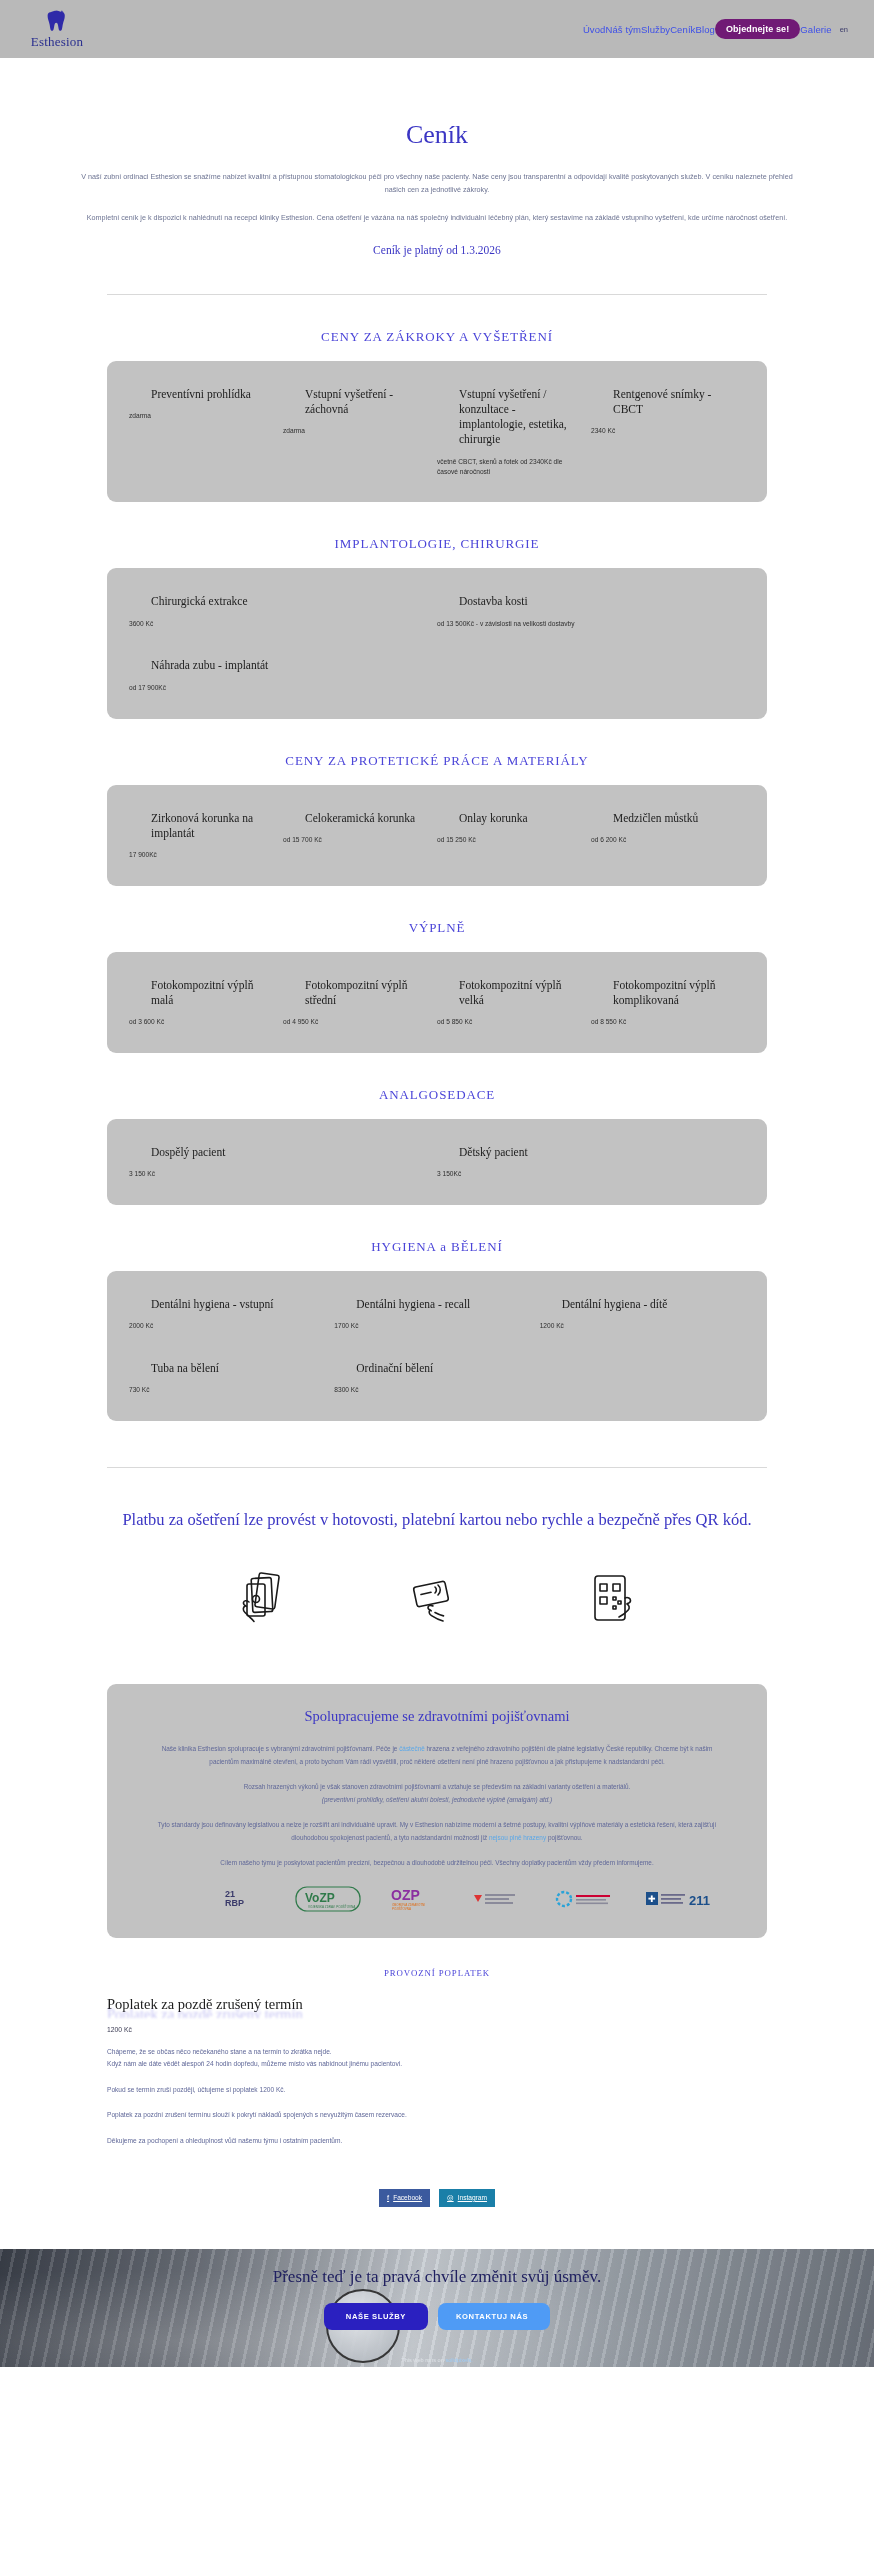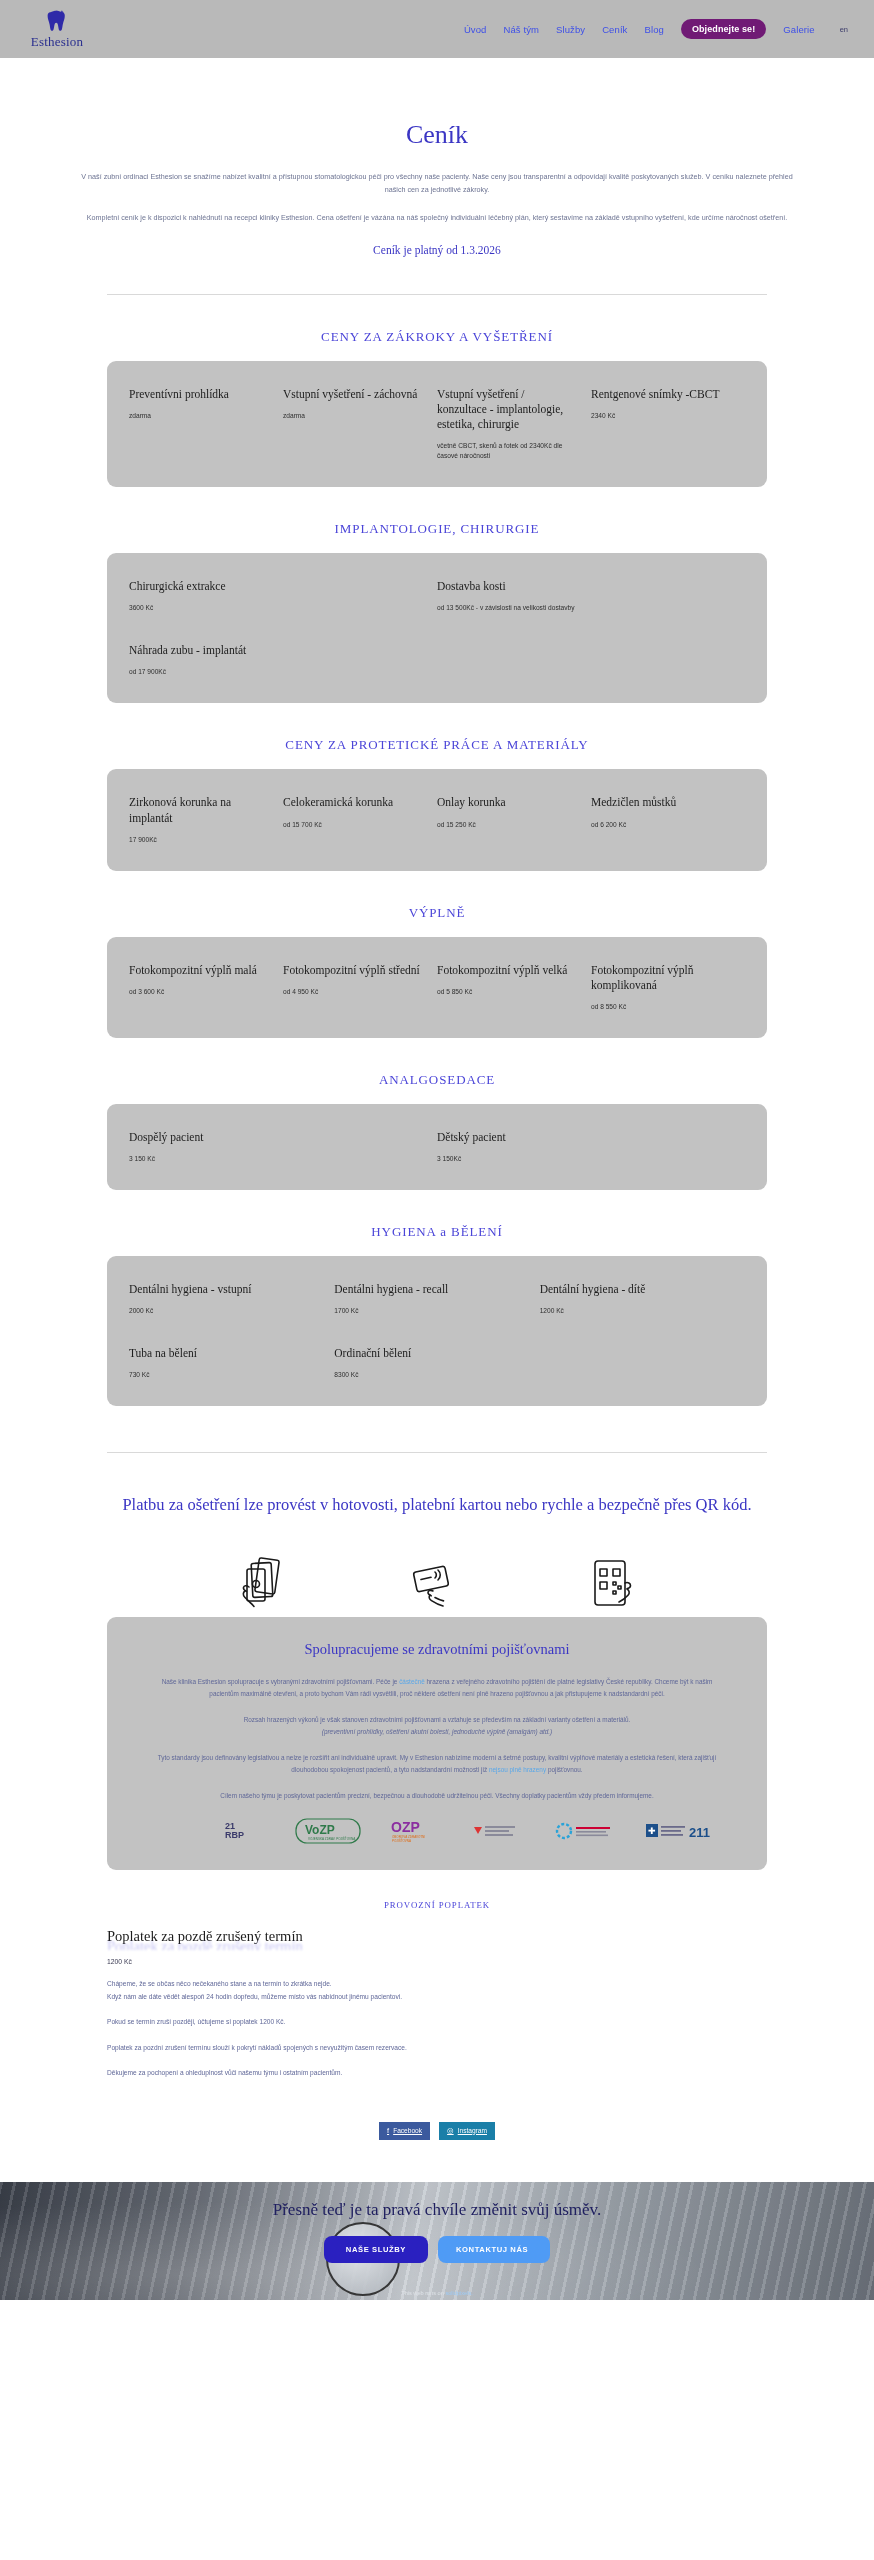--- a/index.html
+++ b/index.html
@@ -28,21 +28,20 @@
     font-family: "Liberation Serif", serif;
     font-size: 13px;
     color: #2a2f8f;
     letter-spacing: .2px;
     margin-top: 1px;
   }
   .nav {
     margin-left: auto;
     display: flex;
     align-items: center;
-    gap: 17px;
   }
   .nav a {
     font-size: 9.5px;
     color: #3d4fe8;
     text-decoration: none;
     white-space: nowrap;
     letter-spacing: .1px;
   }
   .nav .cta-pill {
     background: #701a75;
@@ -109,20 +108,21 @@
   .grid.cols-4 > .cell { width: 25%; }
   .grid.cols-2 > .cell { width: 50%; }
   .grid.cols-3 > .cell { width: 33.33%; }
   .cell { padding-right: 14px; }
   .cell-title {
     font-family: "Liberation Serif", serif;
     font-size: 11.5px;
     line-height: 1.32;
     color: #1d1d1d;
     font-weight: 400;
+    margin-left: 22px;
   }
   .cell-price {
     font-size: 6.6px;
     color: #2e2e2e;
     margin-top: 9px;
     line-height: 1.5;
   }
   .row-gap { height: 30px; width: 100%; }
 
   
@@ -140,21 +140,21 @@
   .pay-icons {
     display: flex;
     justify-content: center;
     gap: 110px;
     margin-top: 36px;
   }
   .pay-icon { width: 64px; height: 64px; }
   .pay-icon svg { width: 100%; height: 100%; }
 
   
-  .ins-section { }
+  .ins-section { margin-top: 52px; }
   .ins-card {
     background: #c2c2c2;
     border-radius: 9px;
     width: 660px;
     margin: 0 auto;
     padding: 24px 44px 26px 44px;
   }
   .ins-title {
     font-family: "Liberation Serif", serif;
     font-size: 14.5px;

